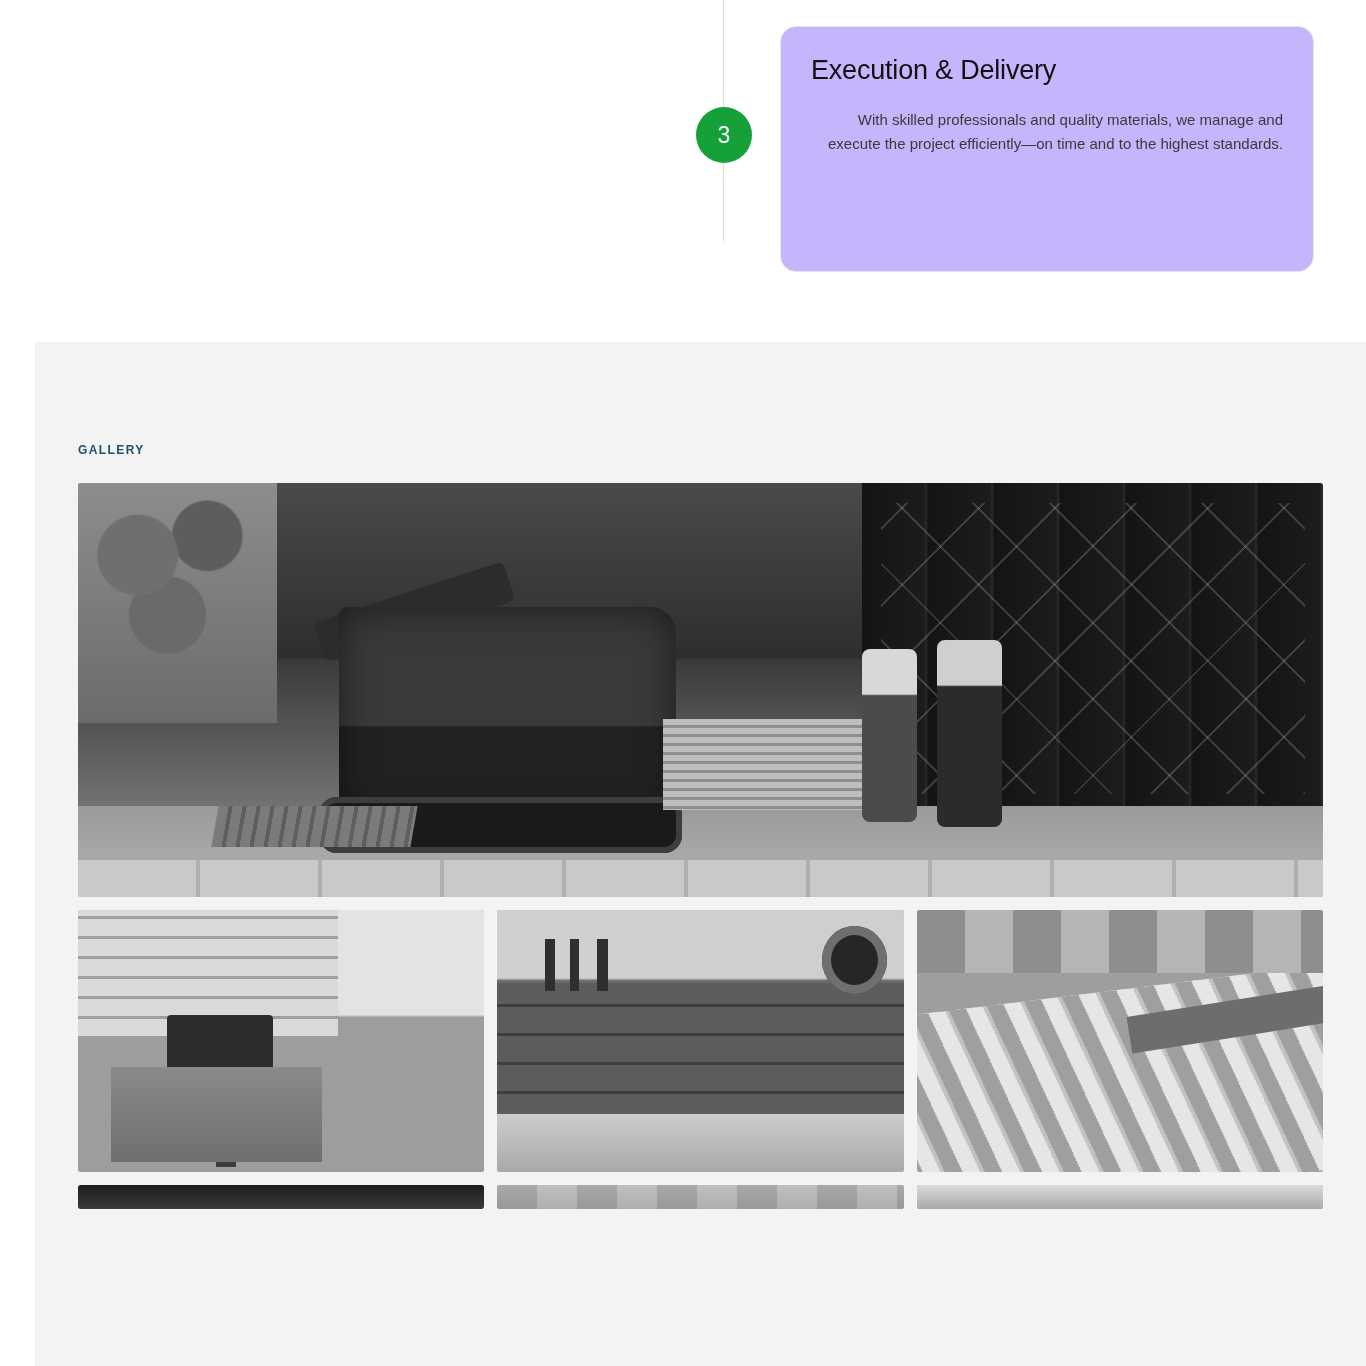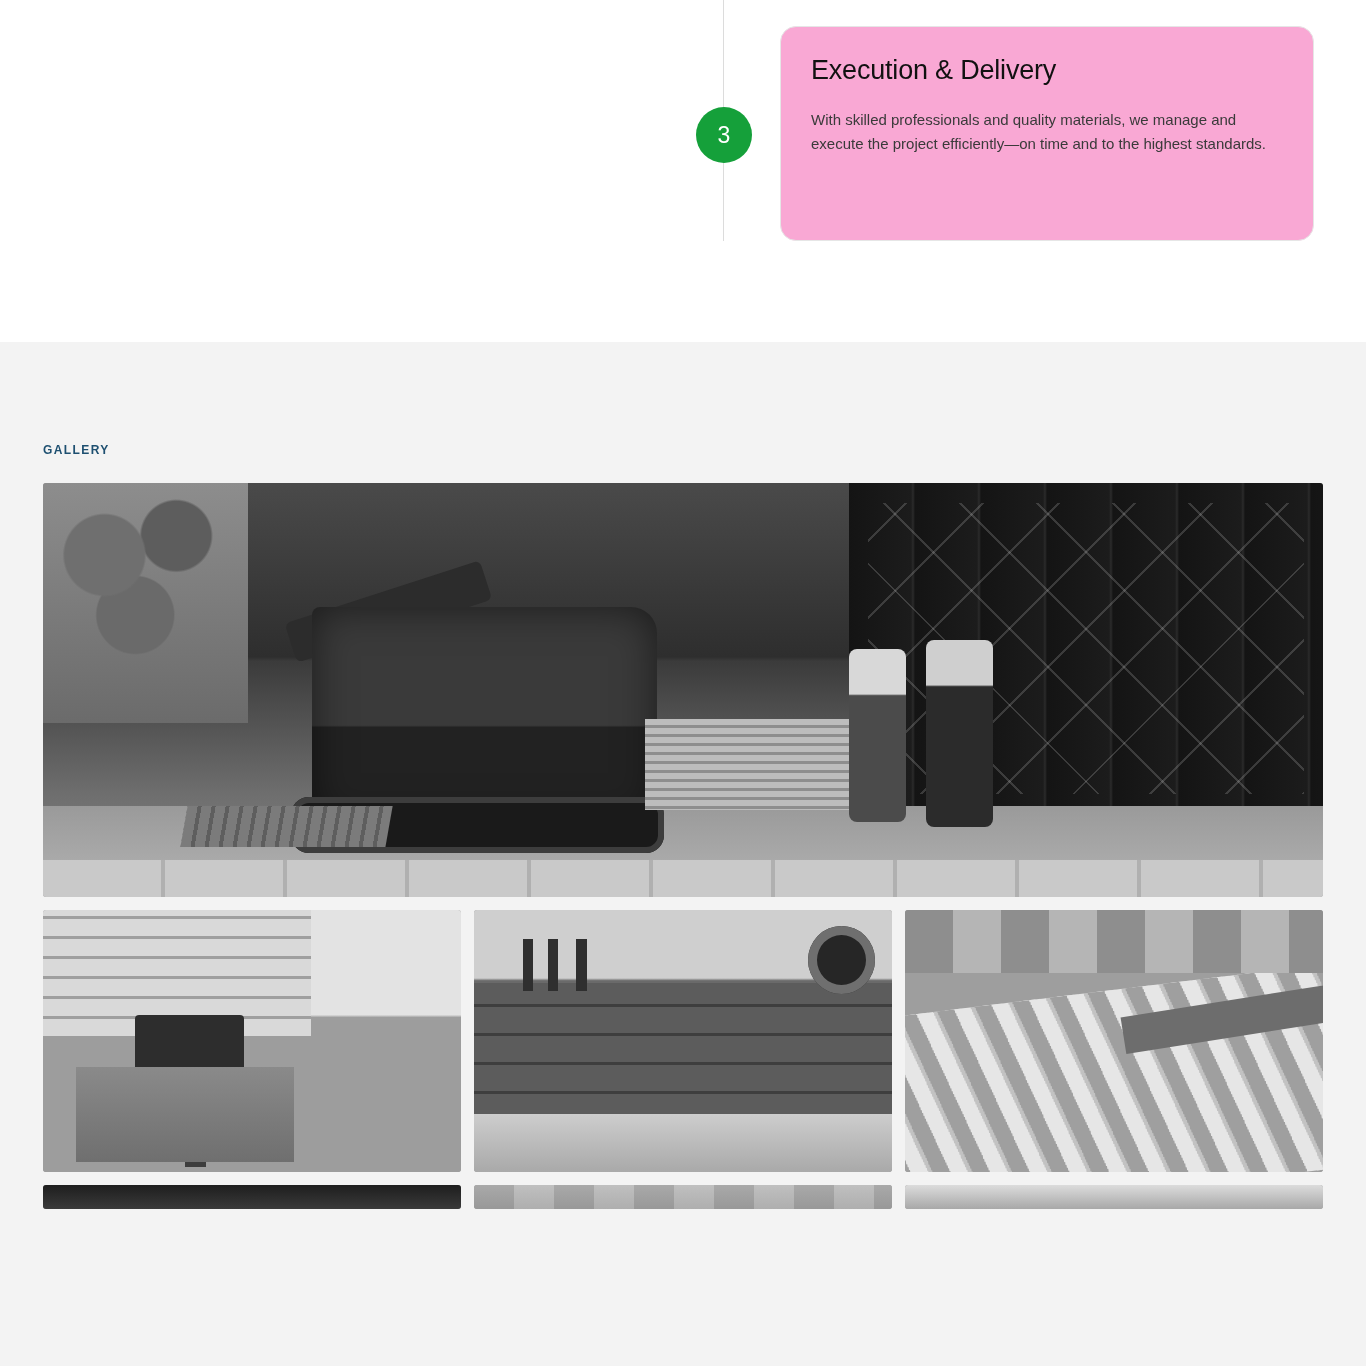--- a/index.html
+++ b/index.html
@@ -28,40 +28,41 @@
     top: 0;
     width: 1px;
     height: 241px;
     background: #dcdcdc;
   }
   .step-card {
     position: absolute;
     left: 780px;
     top: 26px;
     width: 534px;
-    height: 215px;
+    height: 246px;
     border: 1px solid #e6e6e6;
     border-radius: 16px;
-    background: #f9a8d4;
+    background: #c4b5fd;
     box-sizing: border-box;
     padding: 28px 30px;
   }
   .step-card-title {
     font-size: 27px;
     font-weight: 400;
     color: #111111;
     margin: 0 0 22px 0;
     letter-spacing: -0.2px;
   }
   .step-card-body {
     font-size: 15px;
     line-height: 24px;
     color: #3a3a3a;
     margin: 0;
     max-width: 480px;
+    text-align: right;
   }
   .step-badge {
     position: absolute;
     left: 696px;
     top: 107px;
     width: 56px;
     height: 56px;
     border-radius: 50%;
     background: #15a03a;
     color: #ffffff;
@@ -72,20 +73,21 @@
     box-sizing: border-box;
   }
 
   
   .gallery-section {
     position: relative;
     background: #f3f3f3;
     height: 1024px;
     padding: 0;
     overflow: hidden;
+    margin-left: 35px;
   }
   .gallery-inner {
     padding: 0 43px;
   }
   .eyebrow {
     font-size: 12px;
     font-weight: bold;
     letter-spacing: 1.4px;
     color: #1d4f70;
     padding-top: 101px;

